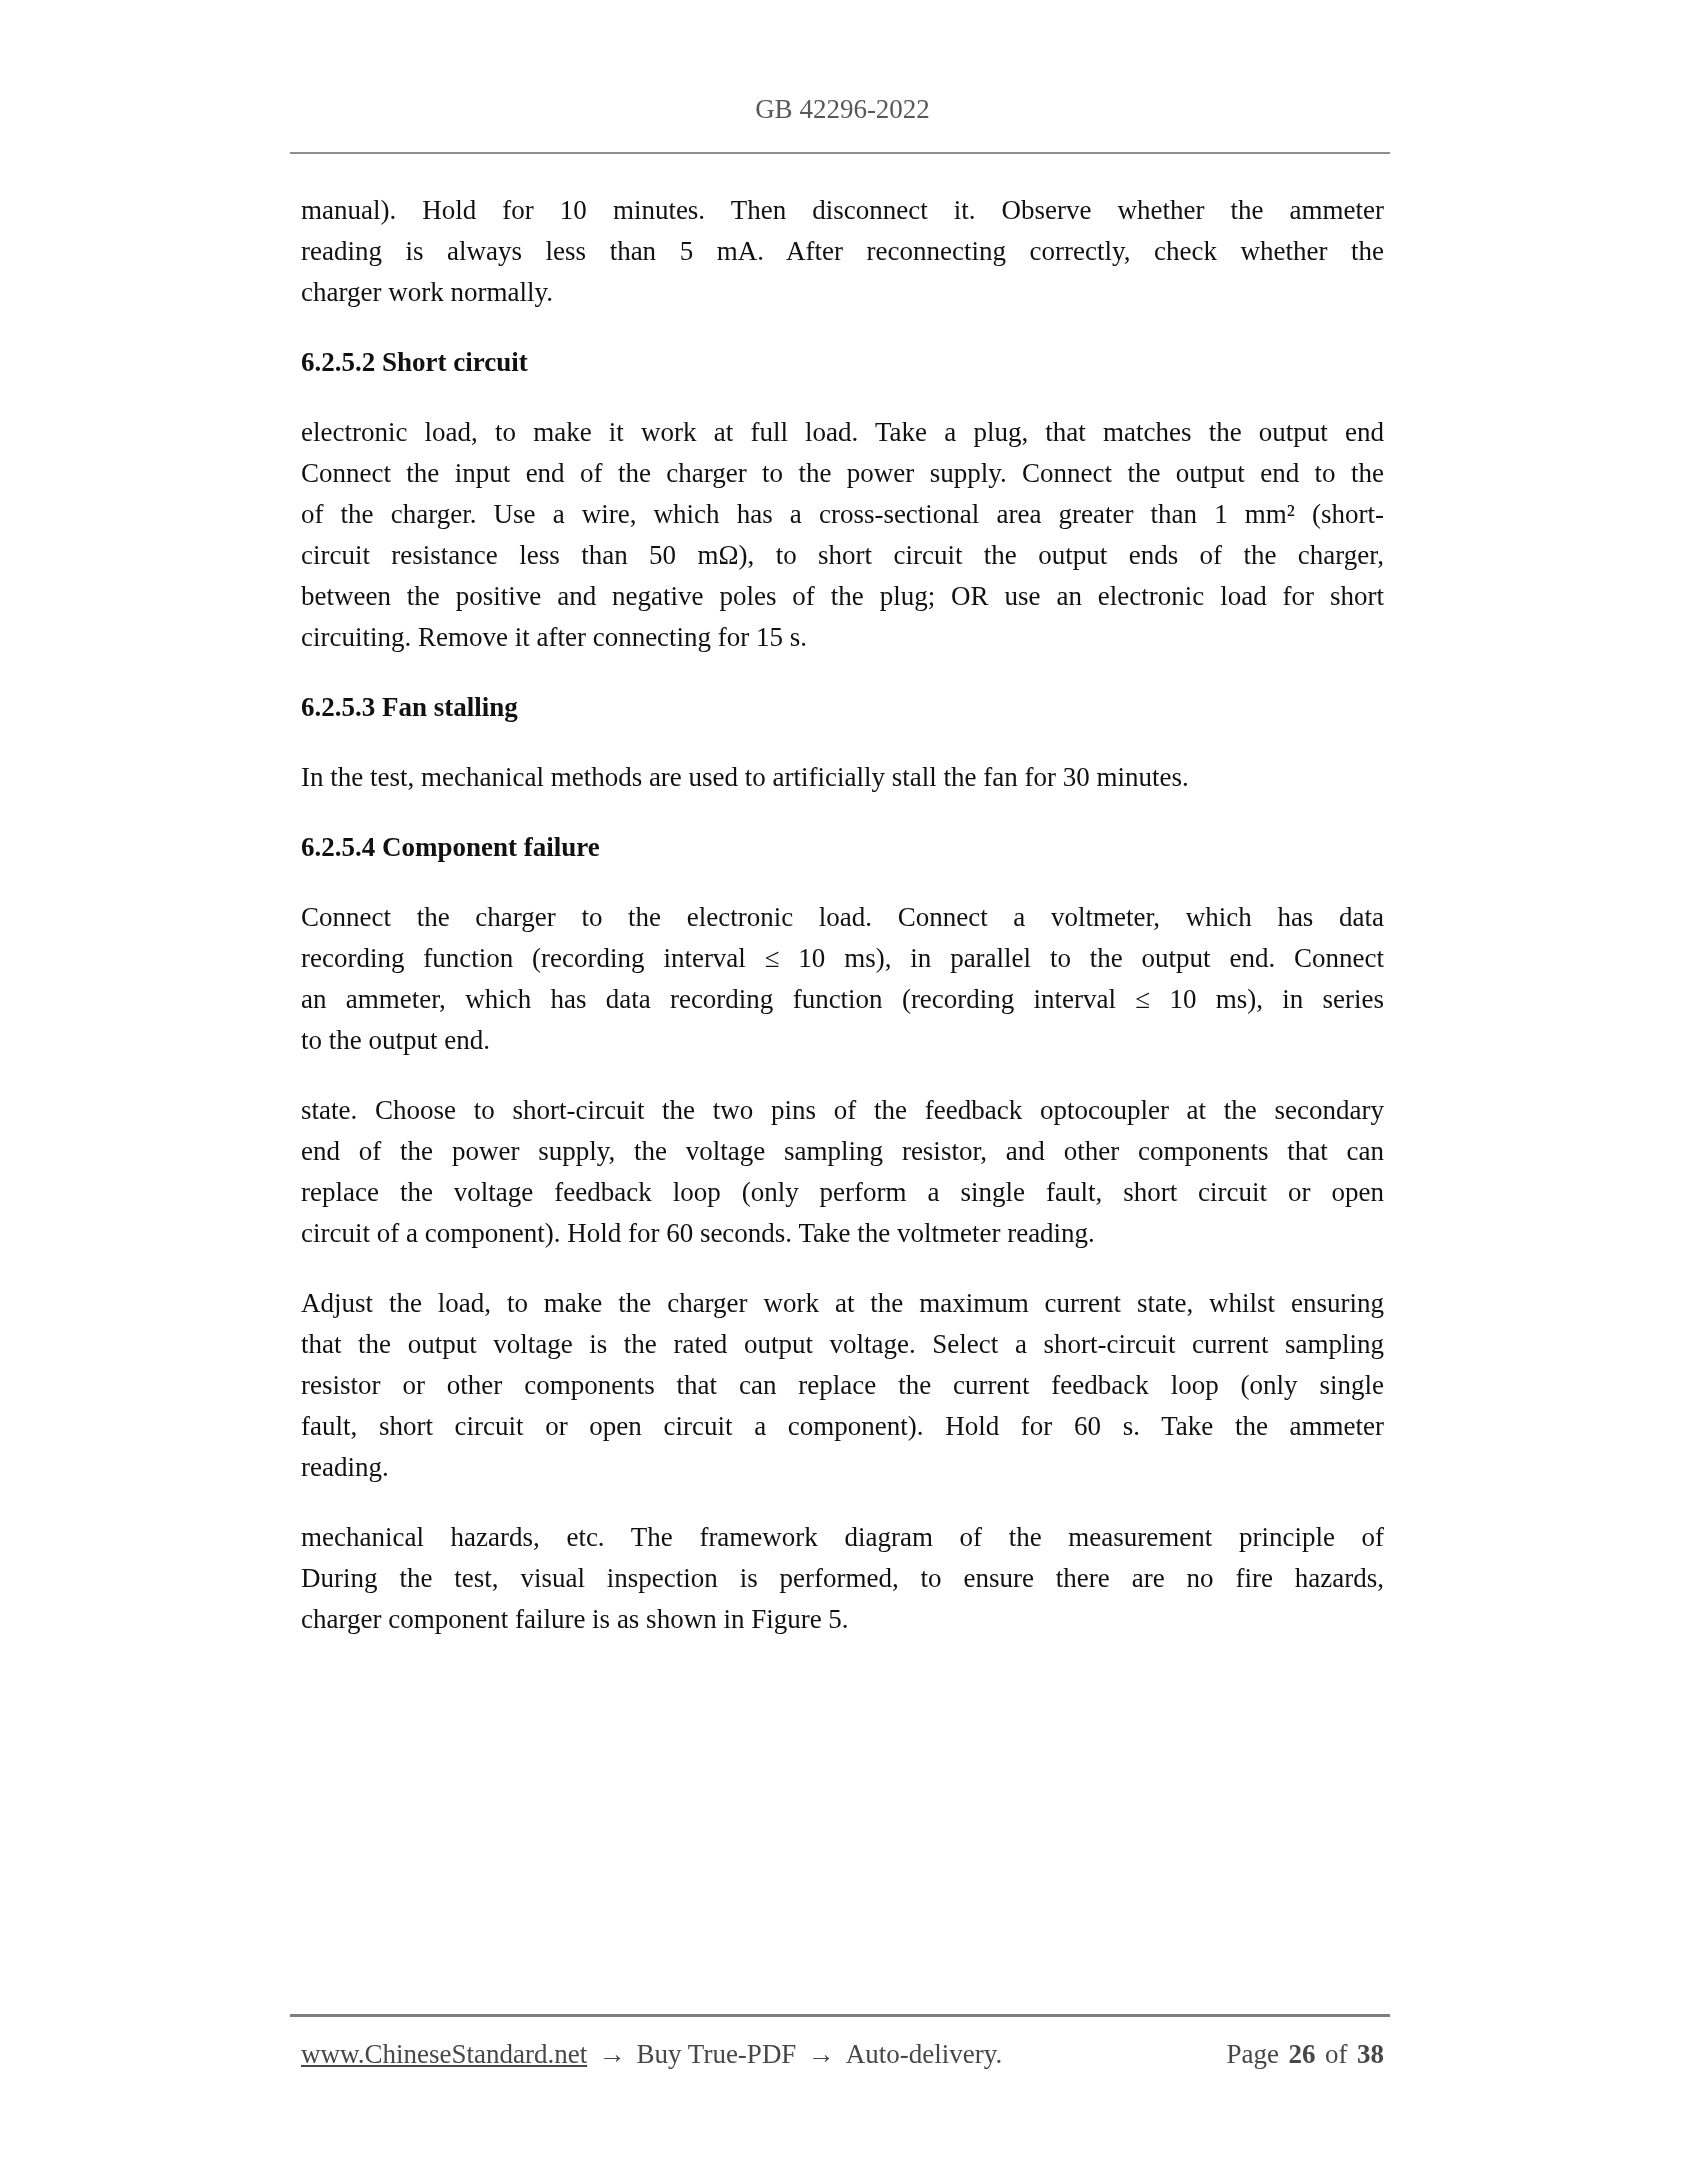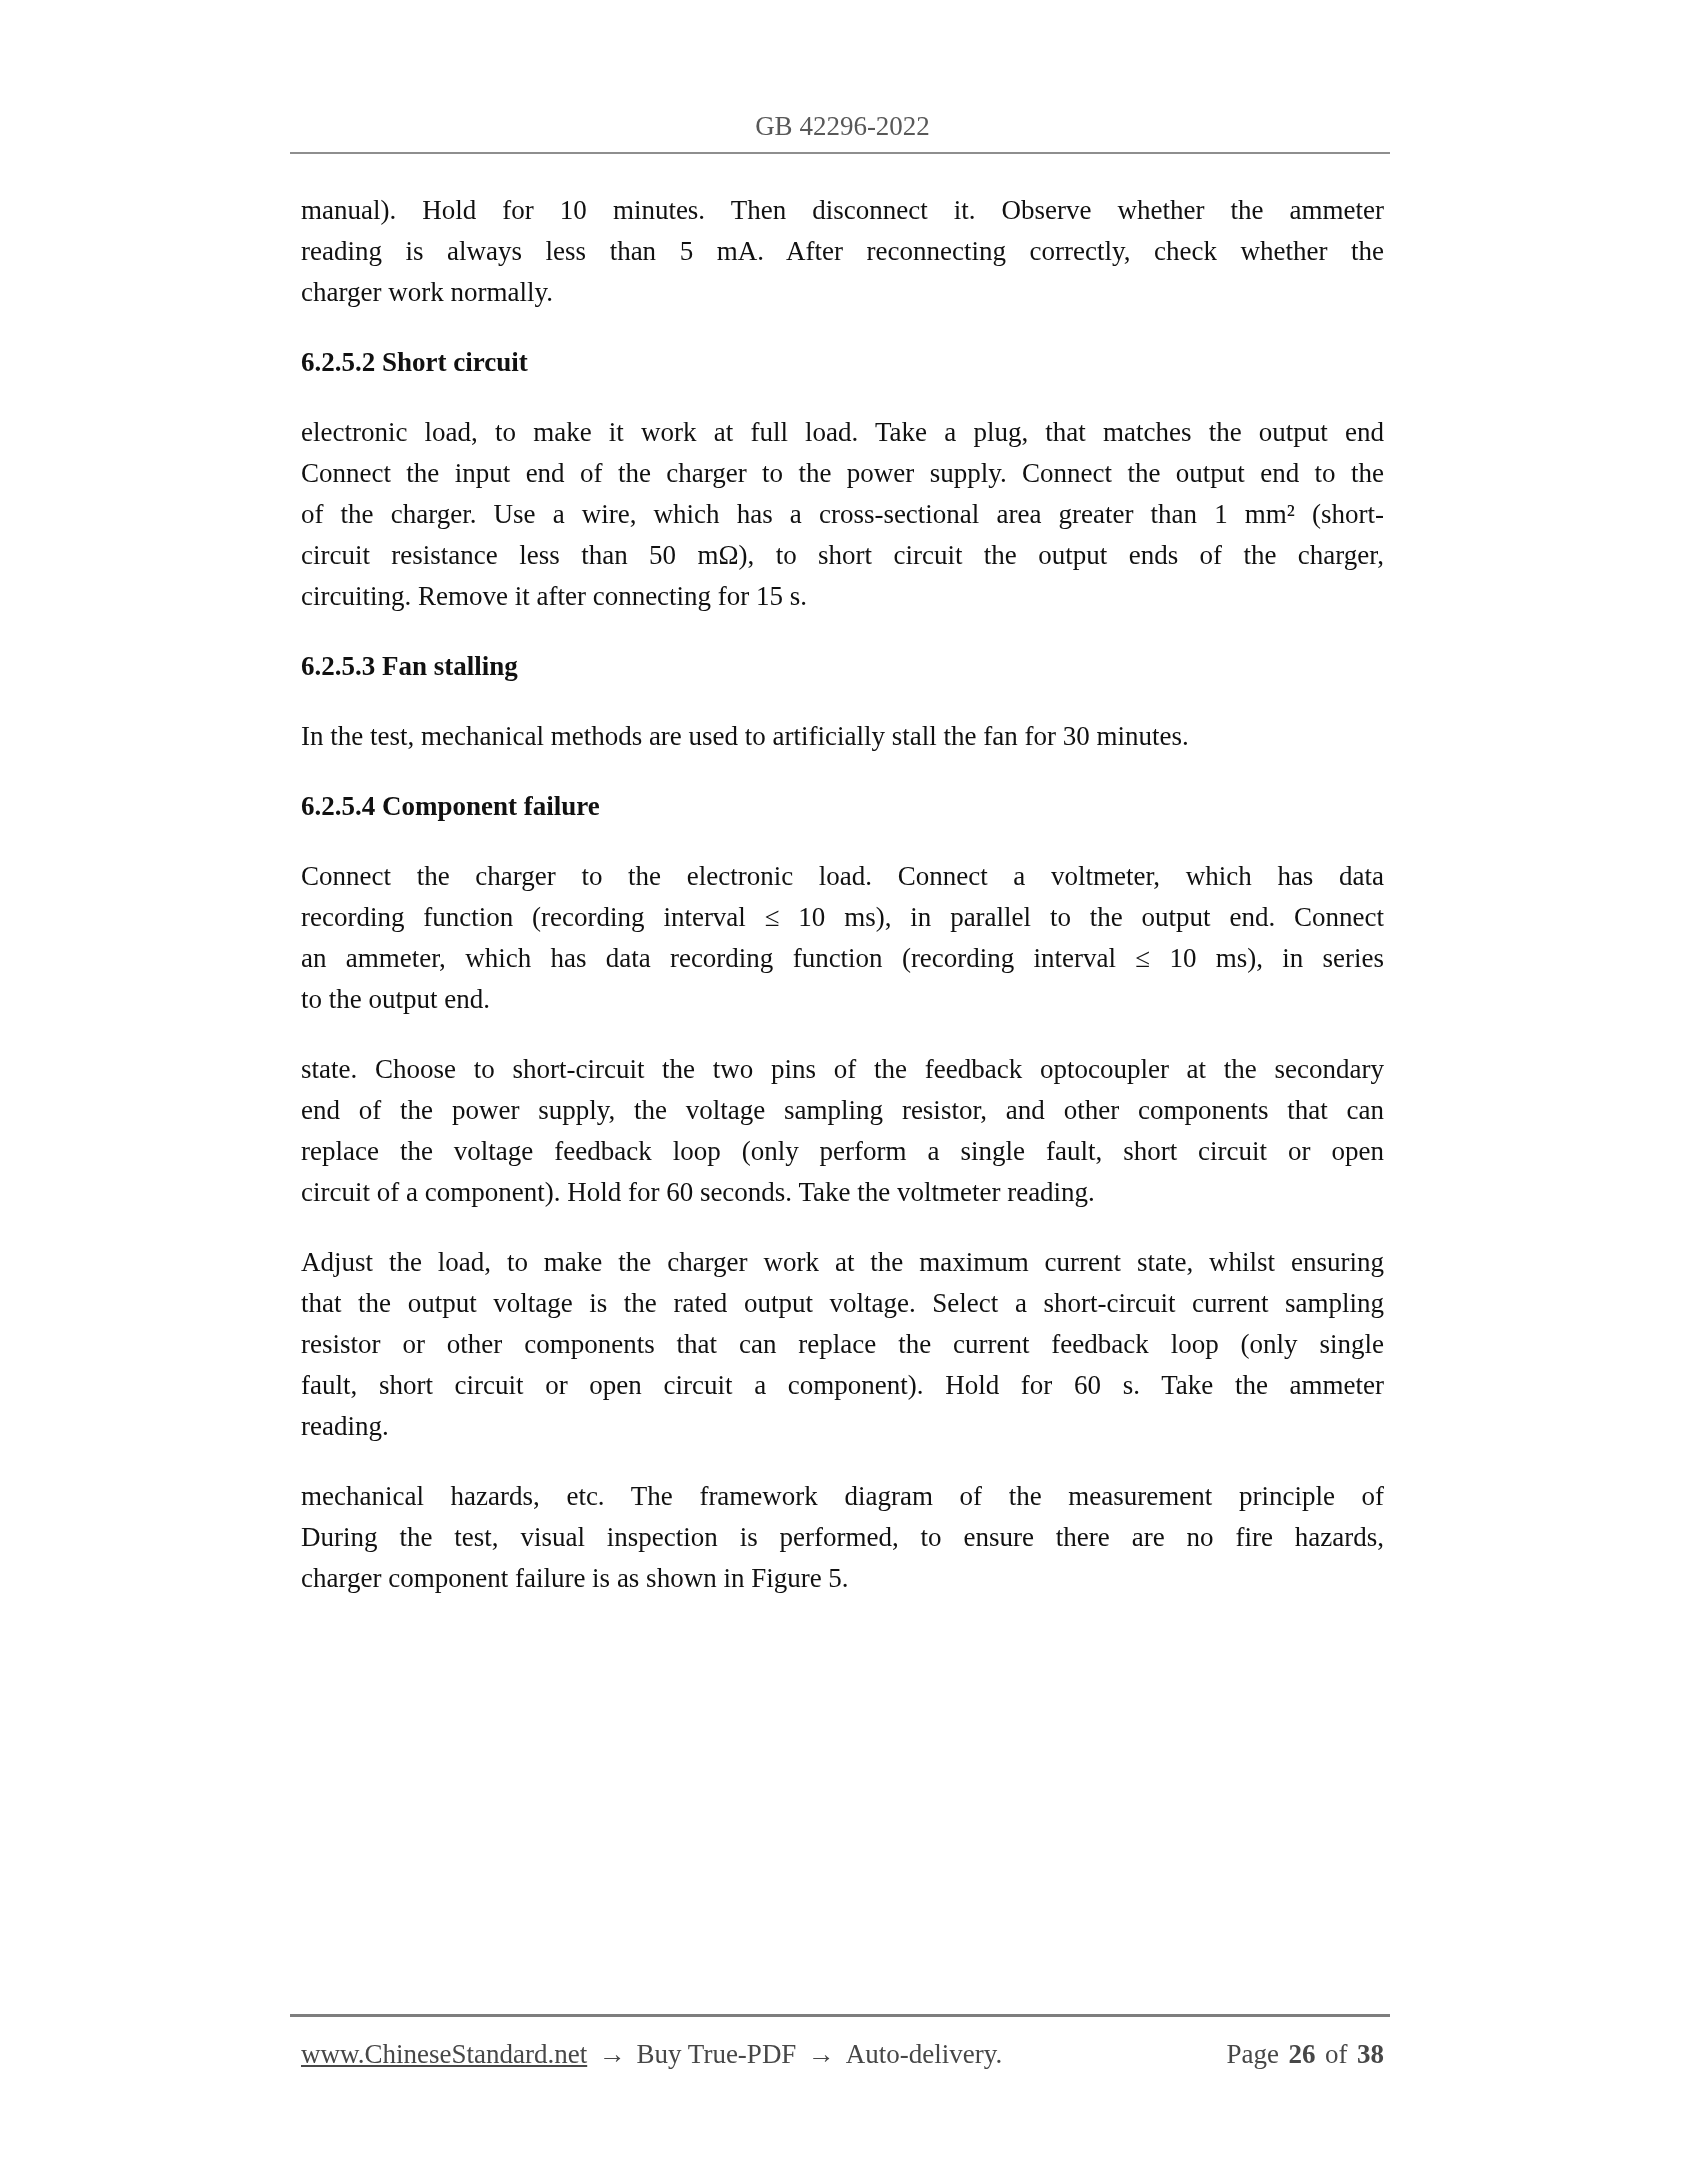--- a/index.html
+++ b/index.html
@@ -7,21 +7,21 @@
     position: relative;
     width: 1683px;
     height: 2177px;
     background: #ffffff;
     font-family: "Liberation Serif", serif;
     color: #111111;
     overflow: hidden;
   }
   .header-text {
     position: absolute;
-    top: 109px;
+    top: 92px;
     left: 301px;
     width: 1083px;
     text-align: center;
     font-size: 27px;
     line-height: 35px;
     color: #585858;
   }
   .header-rule {
     position: absolute;
     top: 152px;
@@ -83,20 +83,21 @@
       <div class="line last">charger work normally.</div>
     </div>
 
     <div class="block heading">6.2.5.2 Short circuit</div>
 
     <div class="block">
       <div class="line">electronic load, to make it work at full load. Take a plug, that matches the output end</div>
       <div class="line">Connect the input end of the charger to the power supply. Connect the output end to the</div>
       <div class="line">of the charger. Use a wire, which has a cross-sectional area greater than 1 mm² (short-</div>
       <div class="line">circuit resistance less than 50 mΩ), to short circuit the output ends of the charger,</div>
+      <div class="line">between the positive and negative poles of the plug; OR use an electronic load for short</div>
       <div class="line last">circuiting. Remove it after connecting for 15 s.</div>
     </div>
 
     <div class="block heading">6.2.5.3 Fan stalling</div>
 
     <div class="block">
       <div class="line last">In the test, mechanical methods are used to artificially stall the fan for 30 minutes.</div>
     </div>
 
     <div class="block heading">6.2.5.4 Component failure</div>

